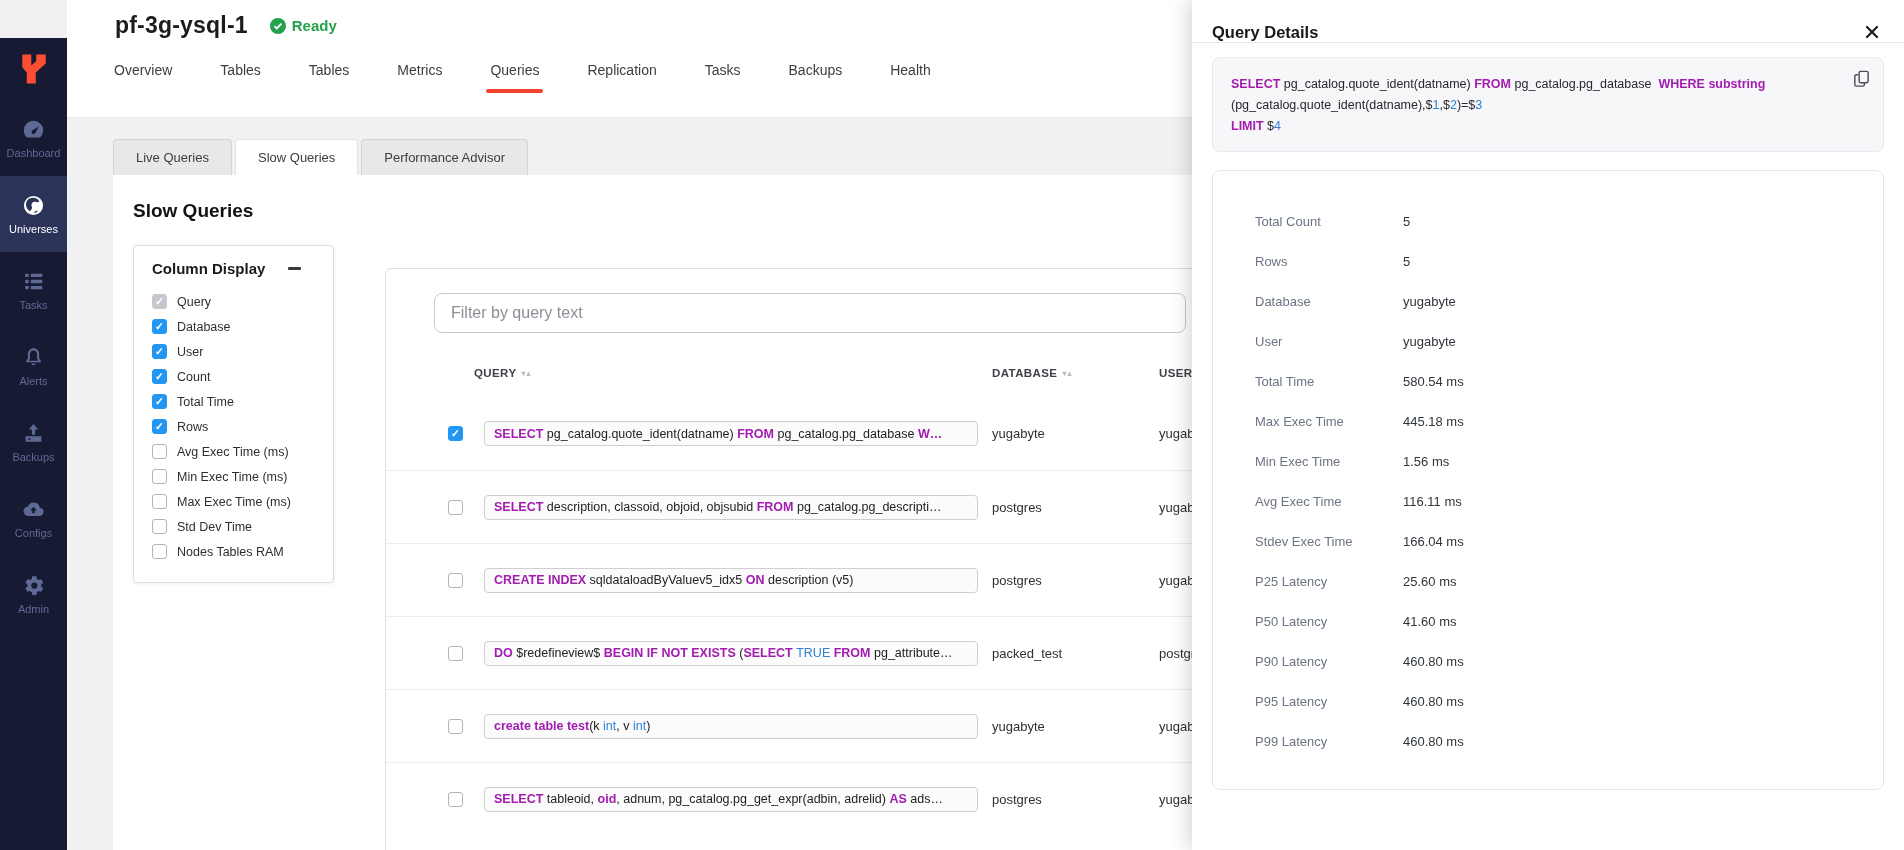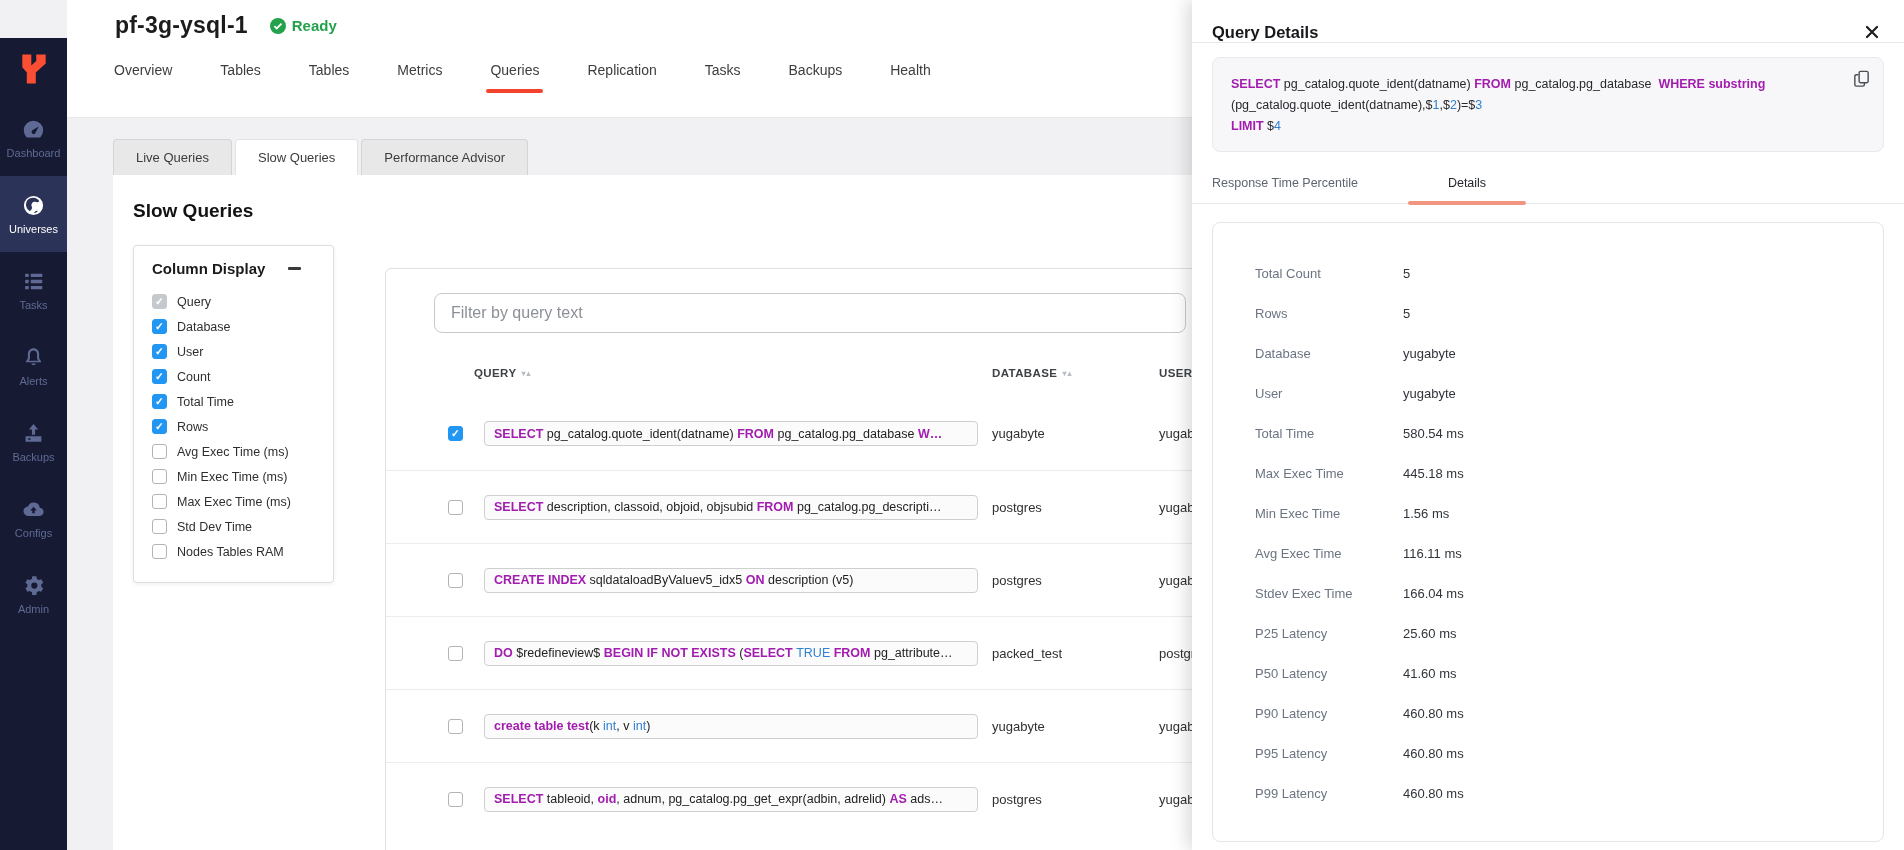--- a/index.html
+++ b/index.html
@@ -348,24 +348,20 @@
     <div class="sql-line"><span class="tok-kw">SELECT</span><span> pg_catalog.quote_ident(datname) </span><span class="tok-kw">FROM</span><span> pg_catalog.pg_database  </span><span class="tok-kw">WHERE substring</span></div>
     <div class="sql-line"><span>(pg_catalog.quote_ident(datname),$</span><span class="tok-b">1</span><span>,$</span><span class="tok-b">2</span><span>)=$</span><span class="tok-b">3</span></div>
     <div class="sql-line"><span class="tok-kw">LIMIT</span><span> $</span><span class="tok-b">4</span></div>
     <span class="copy-btn">
       <svg width="19" height="19" viewBox="0 0 20 20" fill="none" stroke="#4a4f55" stroke-width="1.5">
         <rect x="7.5" y="2.5" width="9.5" height="12" rx="1.5"></rect>
         <path d="M13 14.5v2a1.5 1.5 0 0 1-1.5 1.5h-7A1.5 1.5 0 0 1 3 16.5v-9A1.5 1.5 0 0 1 4.5 6h2"></path>
       </svg>
     </span>
   </div>
-  <div class="drawer-tabs">
-    <div class="dtab first">Response Time Percentile</div>
-    <div class="dtab active">Details</div>
-  </div>
   <div class="details-card">
     <div class="field">
       <span class="flabel">Total Count</span>
       <span class="fvalue">5</span>
       </div>
     <div class="field">
       <span class="flabel">Rows</span>
       <span class="fvalue">5</span>
       </div>
     <div class="field">

